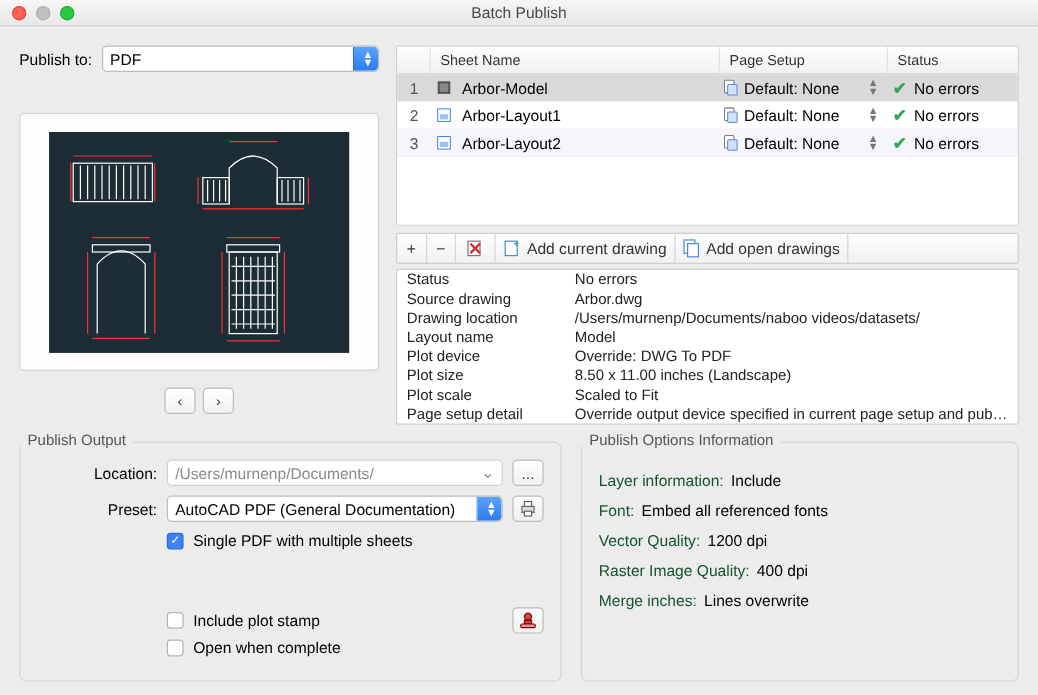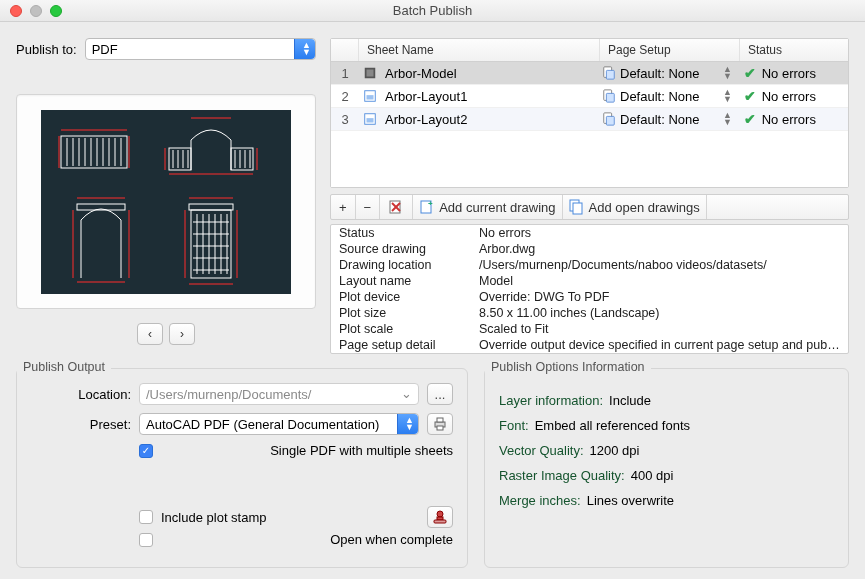--- a/index.html
+++ b/index.html
@@ -58,21 +58,21 @@
   .kv-k { flex:0 0 140px; color:#222; }
   .kv-v { flex:1; color:#222; white-space:nowrap; overflow:hidden; text-overflow:ellipsis; }
   .groupbox { border:1px solid #d5d5d5; border-radius:6px; margin-top:14px; padding:14px 14px 16px 14px; position:relative; }
   .groupbox > .legend { position:absolute; top:-9px; left:0; background:#ececec; padding:0 6px; font-size:12.5px; color:#555; }
   .bottom-cols { display:flex; gap:16px; }
   .formrow { display:flex; align-items:center; gap:8px; margin-bottom:8px; }
   .formrow .lbl { flex:0 0 100px; text-align:right; font-size:13px; color:#000; }
   .txt-combo { flex:1; height:22px; border:1px solid #cfcfcf; border-radius:4px; background:#fff; display:flex; align-items:center; padding:0 6px; color:#8a8a8a; position:relative; font-size:13px; }
   .txt-combo::after { content:"⌄"; position:absolute; right:6px; top:2px; color:#888; }
   .iconbtn { width:26px; height:22px; border:1px solid #bcbcbc; border-radius:4px; background:linear-gradient(#fff,#f0f0f0); display:flex; align-items:center; justify-content:center; font-size:13px; color:#444; }
-  .chkrow { display:flex; align-items:center; gap:8px; margin:4px 0 4px 108px; font-size:13px;justify-content:space-between; }
+  .chkrow { display:flex; align-items:center; gap:8px; margin:4px 0 4px 108px; font-size:13px; }
   .mac-checkbox { width:14px; height:14px; border:1px solid #b4b4b4; border-radius:3px; background:#fff; display:inline-flex; align-items:center; justify-content:center; }
   .mac-checkbox.checked { background:#3b82f6; border-color:#2a6fd8; }
   .mac-checkbox.checked::after { content:"✓"; color:#fff; font-size:10px; line-height:10px; }
   .opts-kv { font-size:13px; color:#000; }
   .opts-kv .row { margin:10px 0; }
   .opts-kv .k { color:#14532d; margin-right:6px; }
   .footer { display:flex; align-items:center; padding:0 16px 14px 16px; margin-top:6px; }
   .help { width:22px; height:22px; border:1.5px solid #9a9a9a; border-radius:50%; color:#8a8a8a; display:flex; align-items:center; justify-content:center; font-size:13px; font-weight:bold; }
   .spacer { flex:1; }
   .mac-btn { min-width:82px; height:22px; padding:0 16px; border:1px solid #bcbcbc; border-radius:4px; background:linear-gradient(#fff,#f0f0f0); font-size:13px; display:flex; align-items:center; justify-content:center; margin-left:10px; }

